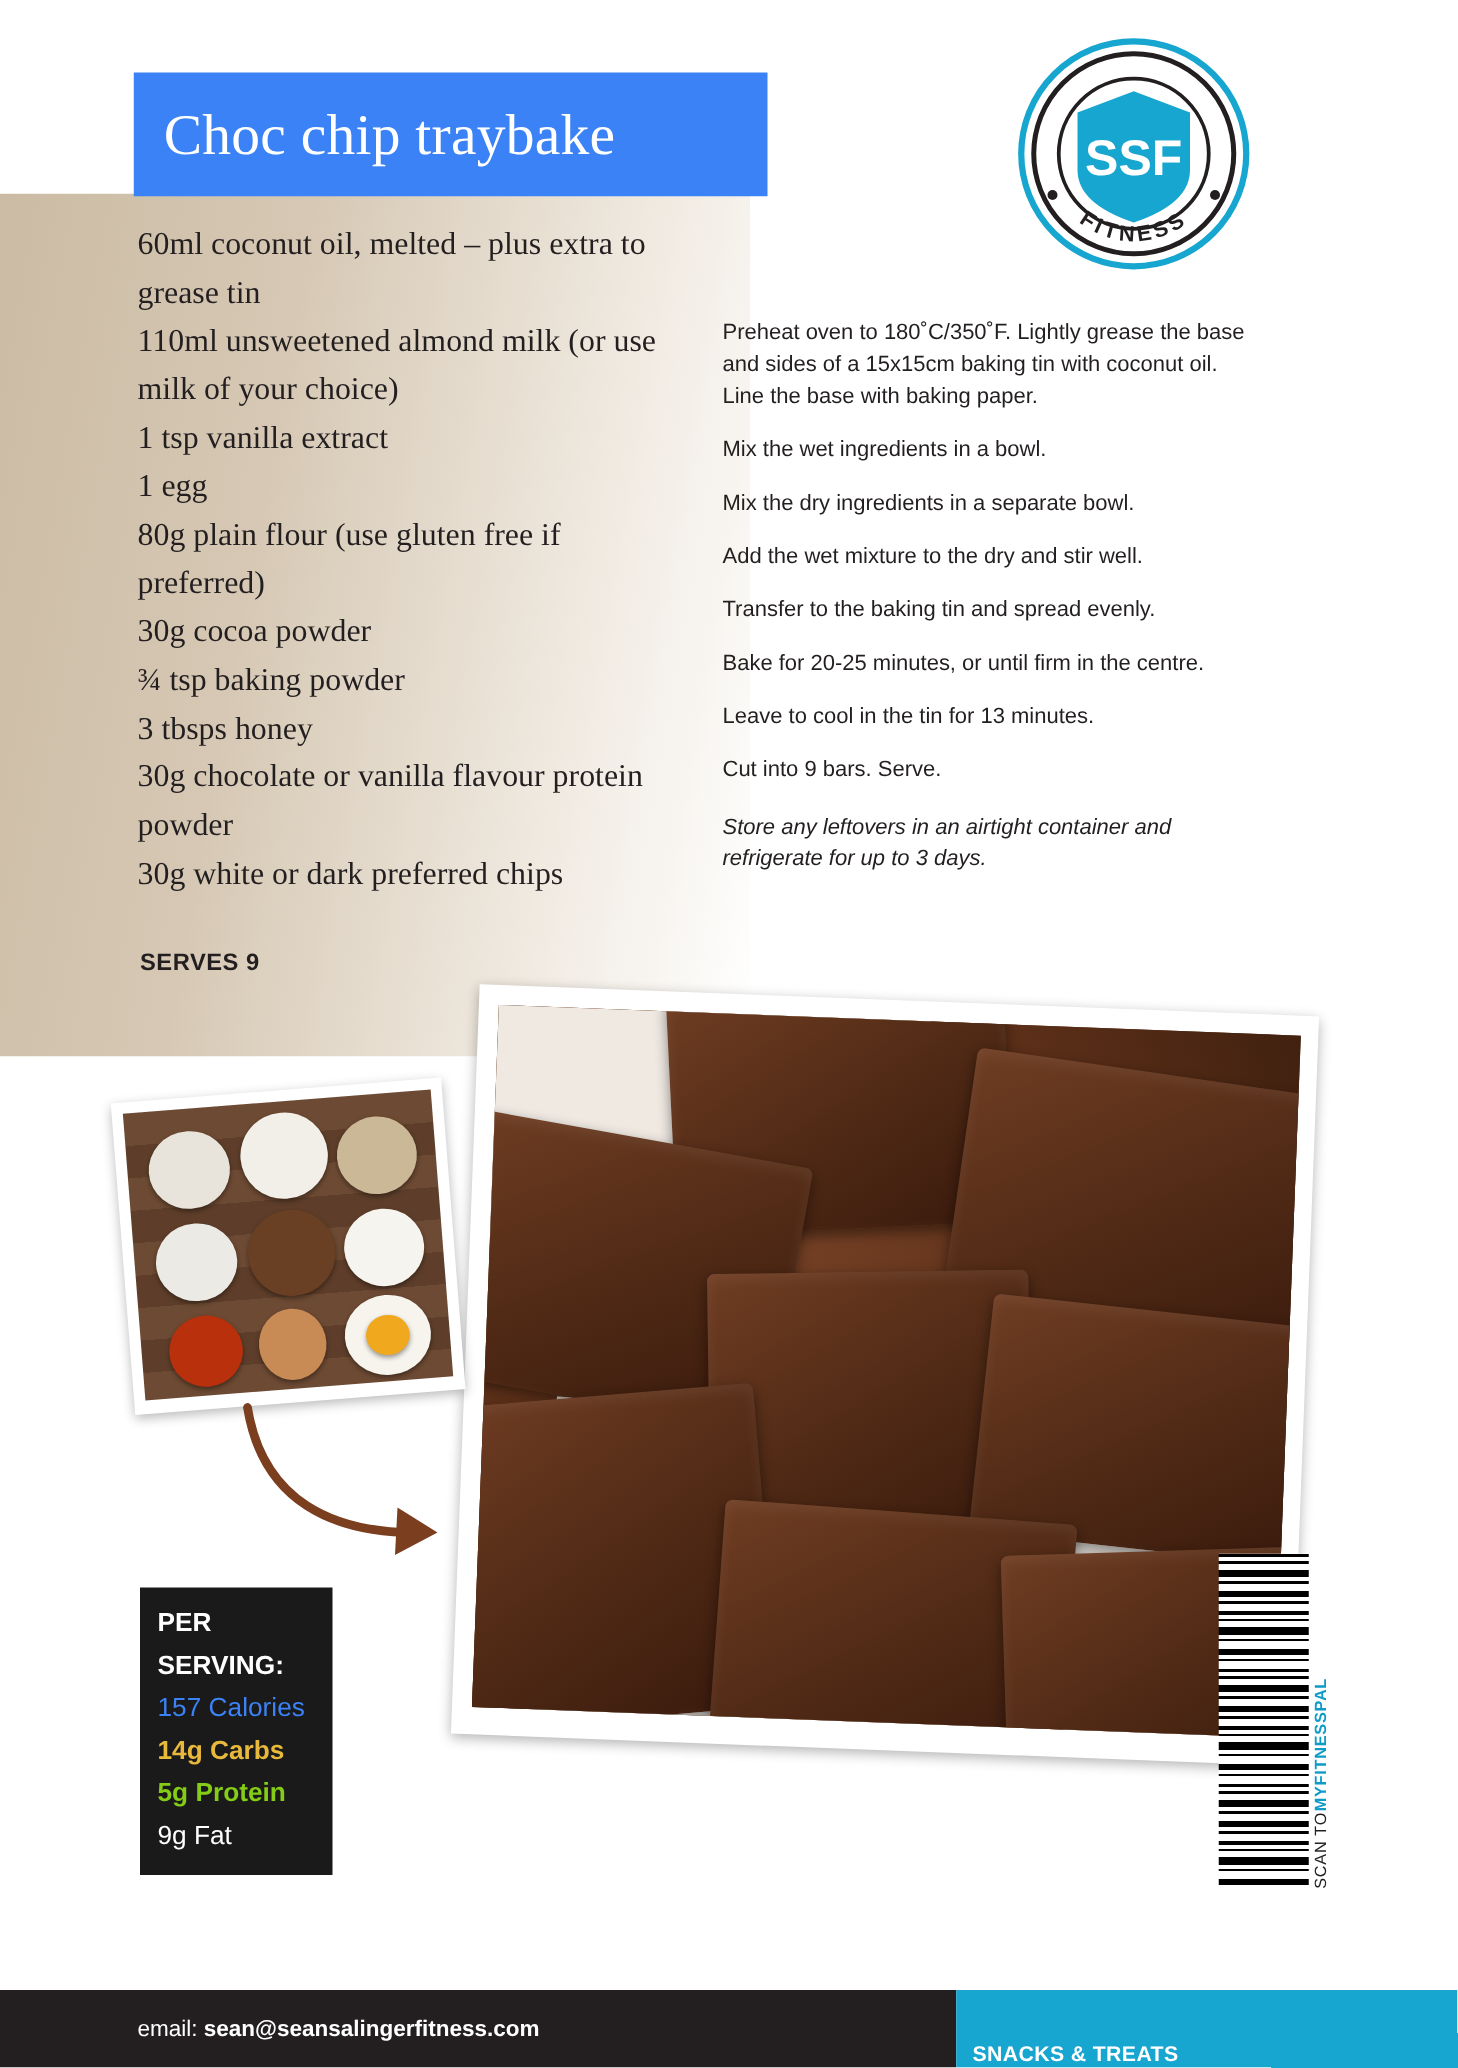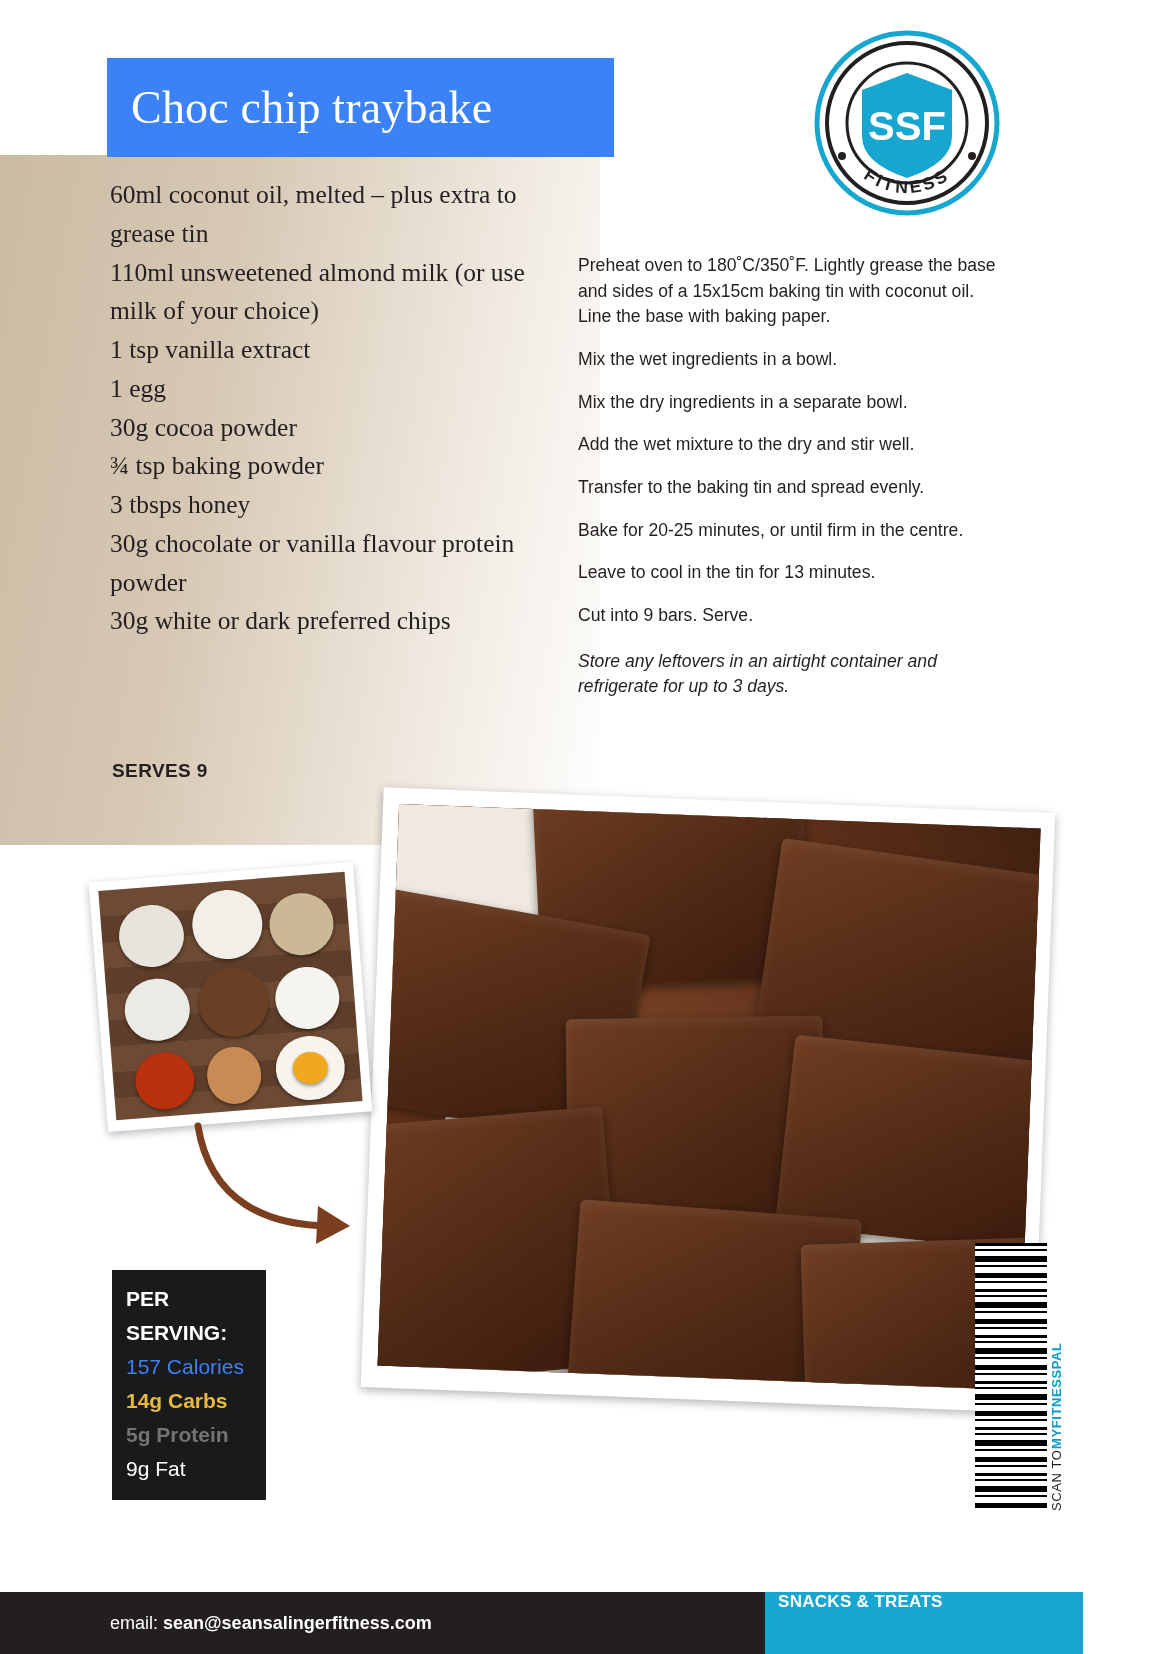--- a/index.html
+++ b/index.html
@@ -172,21 +172,21 @@
     background: #1a1a1a;
     padding: 12px 14px 14px 14px;
     box-sizing: border-box;
     font-family: "Liberation Sans", sans-serif;
     font-size: 21px;
     line-height: 1.62;
   }
   .nutrition .hdr { color: #ffffff; font-weight: bold; }
   .nutrition .cal { color: #3b82f6; }
   .nutrition .carbs { color: #e8b93a; font-weight: bold; }
-  .nutrition .protein { color: #737373; font-weight: bold; }
+  .nutrition .protein { color: #84cc16; font-weight: bold; }
   .nutrition .fat { color: #ffffff; }
 
   
   .barcode-wrap {
     position: absolute;
     left: 975px;
     top: 1243px;
     width: 107px;
     height: 268px;
   }
@@ -248,25 +248,25 @@
   .footer-dark .txt {
     margin-left: 110px;
     font-family: "Liberation Sans", sans-serif;
     font-size: 18px;
     color: #ffffff;
   }
   .footer-dark .txt b { font-weight: bold; }
   .footer-teal {
     position: absolute;
     left: 765px; top: 0;
-    width: 318px;
+    width: 401px;
     height: 62px;
     background: #17a6cf;
     display: flex;
-    align-items: flex-start;
+    align-items: flex-end;
   }
   .footer-teal .txt {
     margin-left: 13px;
     font-family: "Liberation Sans", sans-serif;
     font-weight: bold;
     font-size: 17px;
     color: #ffffff;
     letter-spacing: 0.3px;
   }
 </style>
@@ -297,20 +297,21 @@
     <circle cx="30" cy="128" r="4" fill="#231f20"></circle>
     <circle cx="160" cy="128" r="4" fill="#231f20"></circle>
   </svg>
 </div>
 
 <div class="ingredients">
   <p class="line">60ml coconut oil, melted – plus extra to grease tin</p>
   <p class="line">110ml unsweetened almond milk (or use milk of your choice)</p>
   <p class="line">1 tsp vanilla extract</p>
   <p class="line">1 egg</p>
+  <p class="line">80g plain flour (use gluten free if preferred)</p>
   <p class="line">30g cocoa powder</p>
   <p class="line">¾ tsp baking powder</p>
   <p class="line">3 tbsps honey</p>
   <p class="line">30g chocolate or vanilla flavour protein powder</p>
   <p class="line">30g white or dark preferred chips</p>
 </div>
 
 <div class="serves">SERVES 9</div>
 
 <div class="method">

